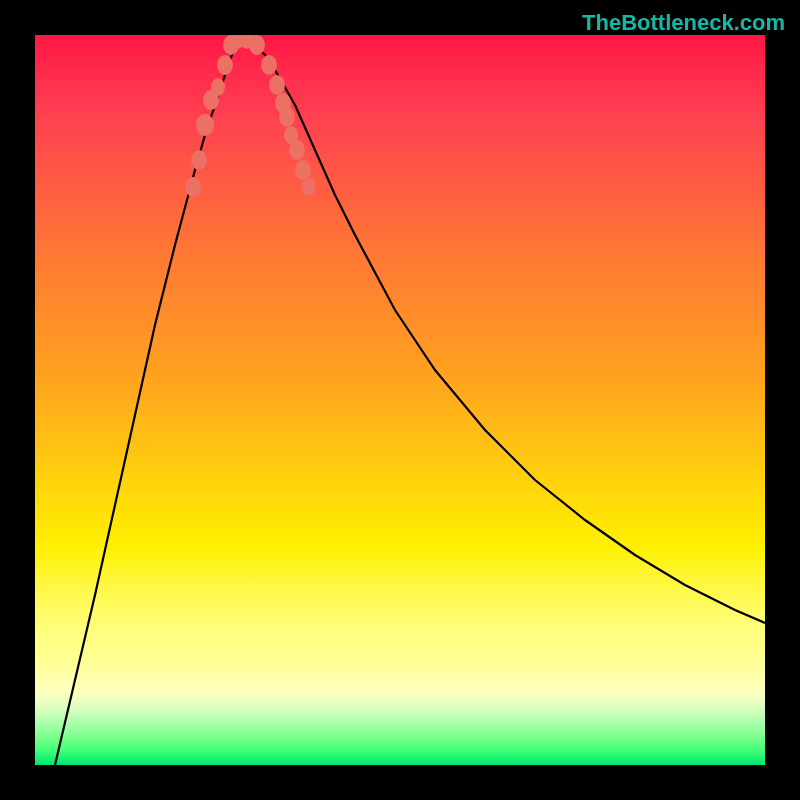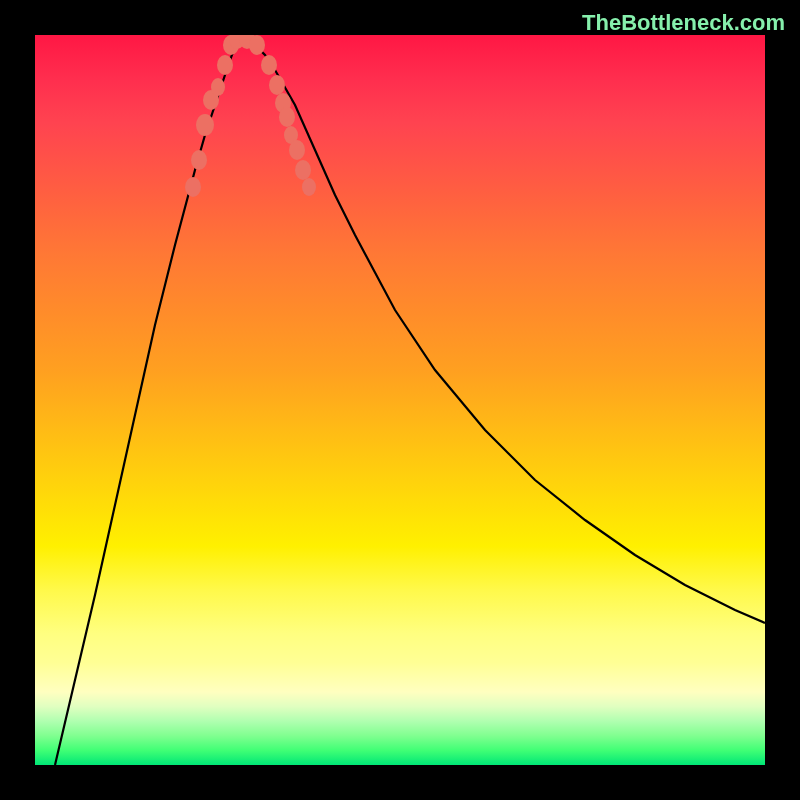--- a/index.html
+++ b/index.html
@@ -13,21 +13,21 @@
       background: #000;
       position: relative;
     }
     .watermark {
       position: absolute;
       top: 10px;
       right: 15px;
       font-family: Arial, sans-serif;
       font-size: 22px;
       font-weight: bold;
-      color: #86efac;
+      color: #14b8a6;
       z-index: 10;
     }
     .plot-area {
       position: absolute;
       top: 35px;
       left: 35px;
       width: 730px;
       height: 730px;
     }
     .gradient-bg {

